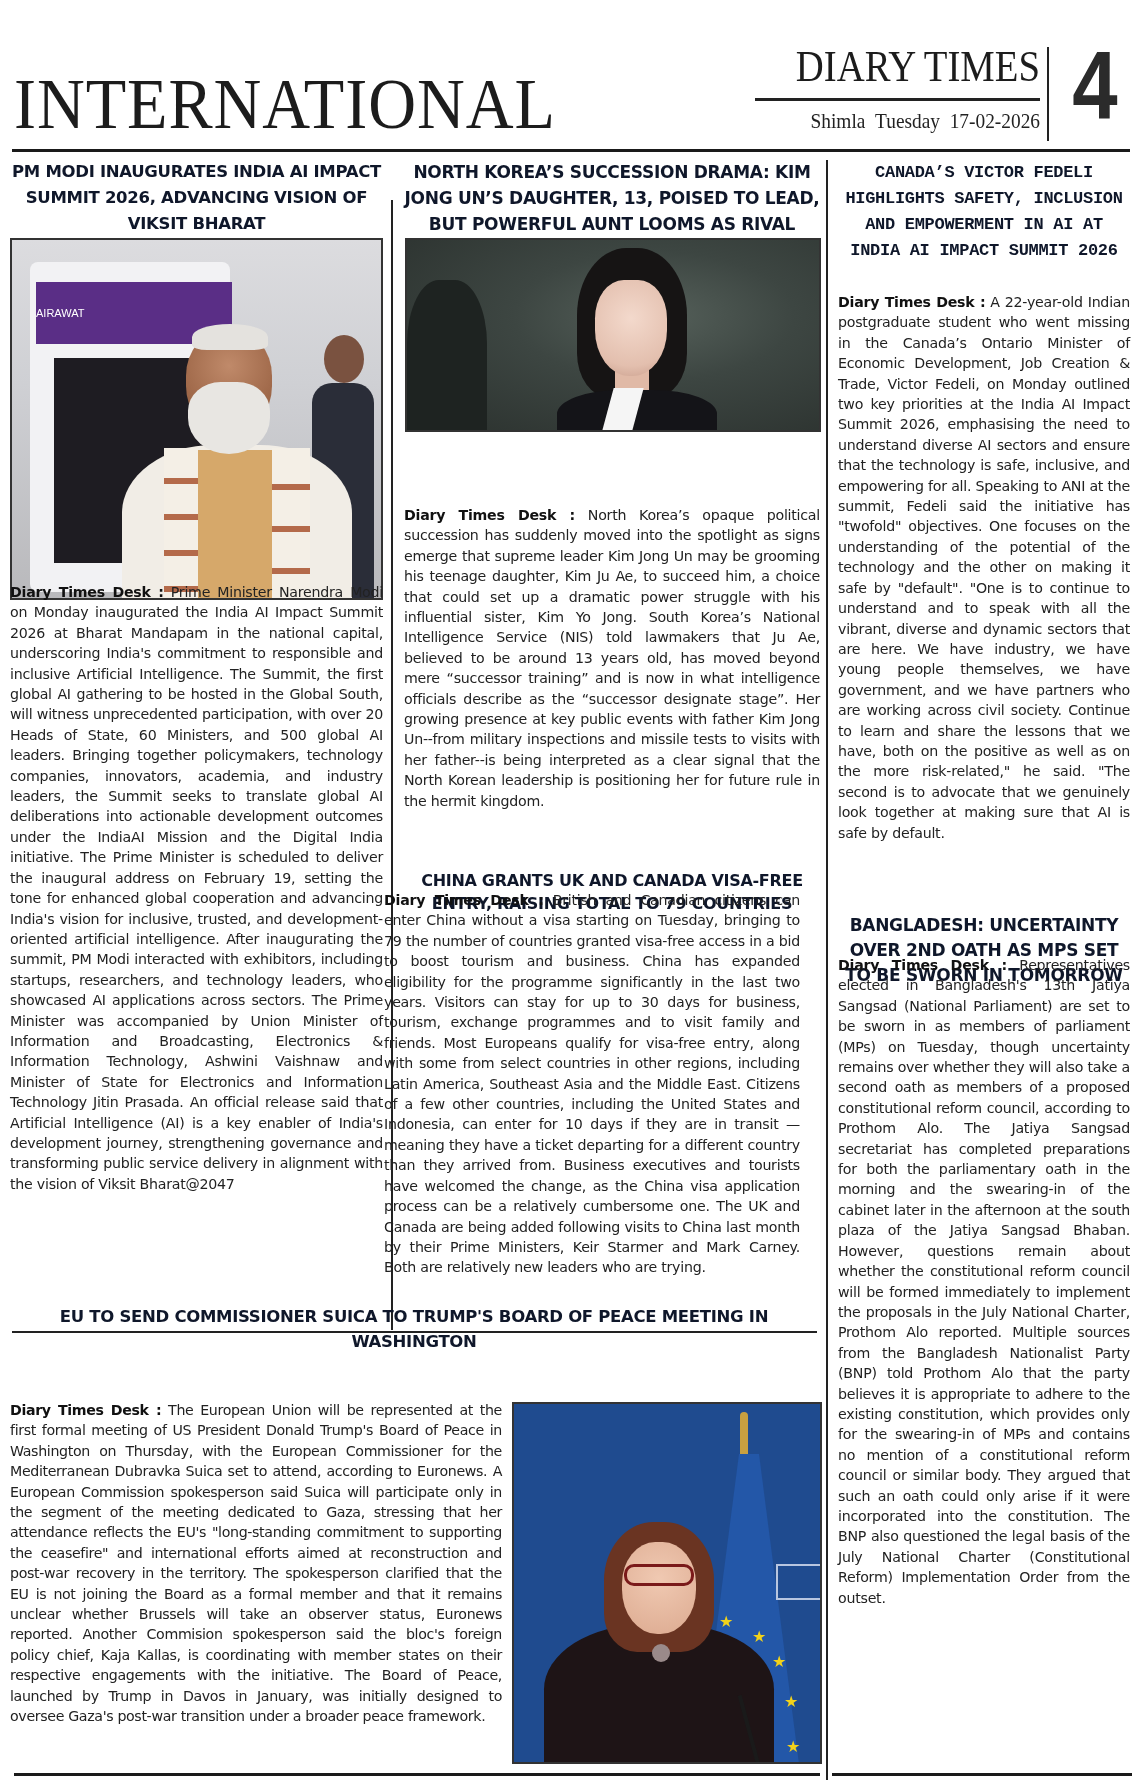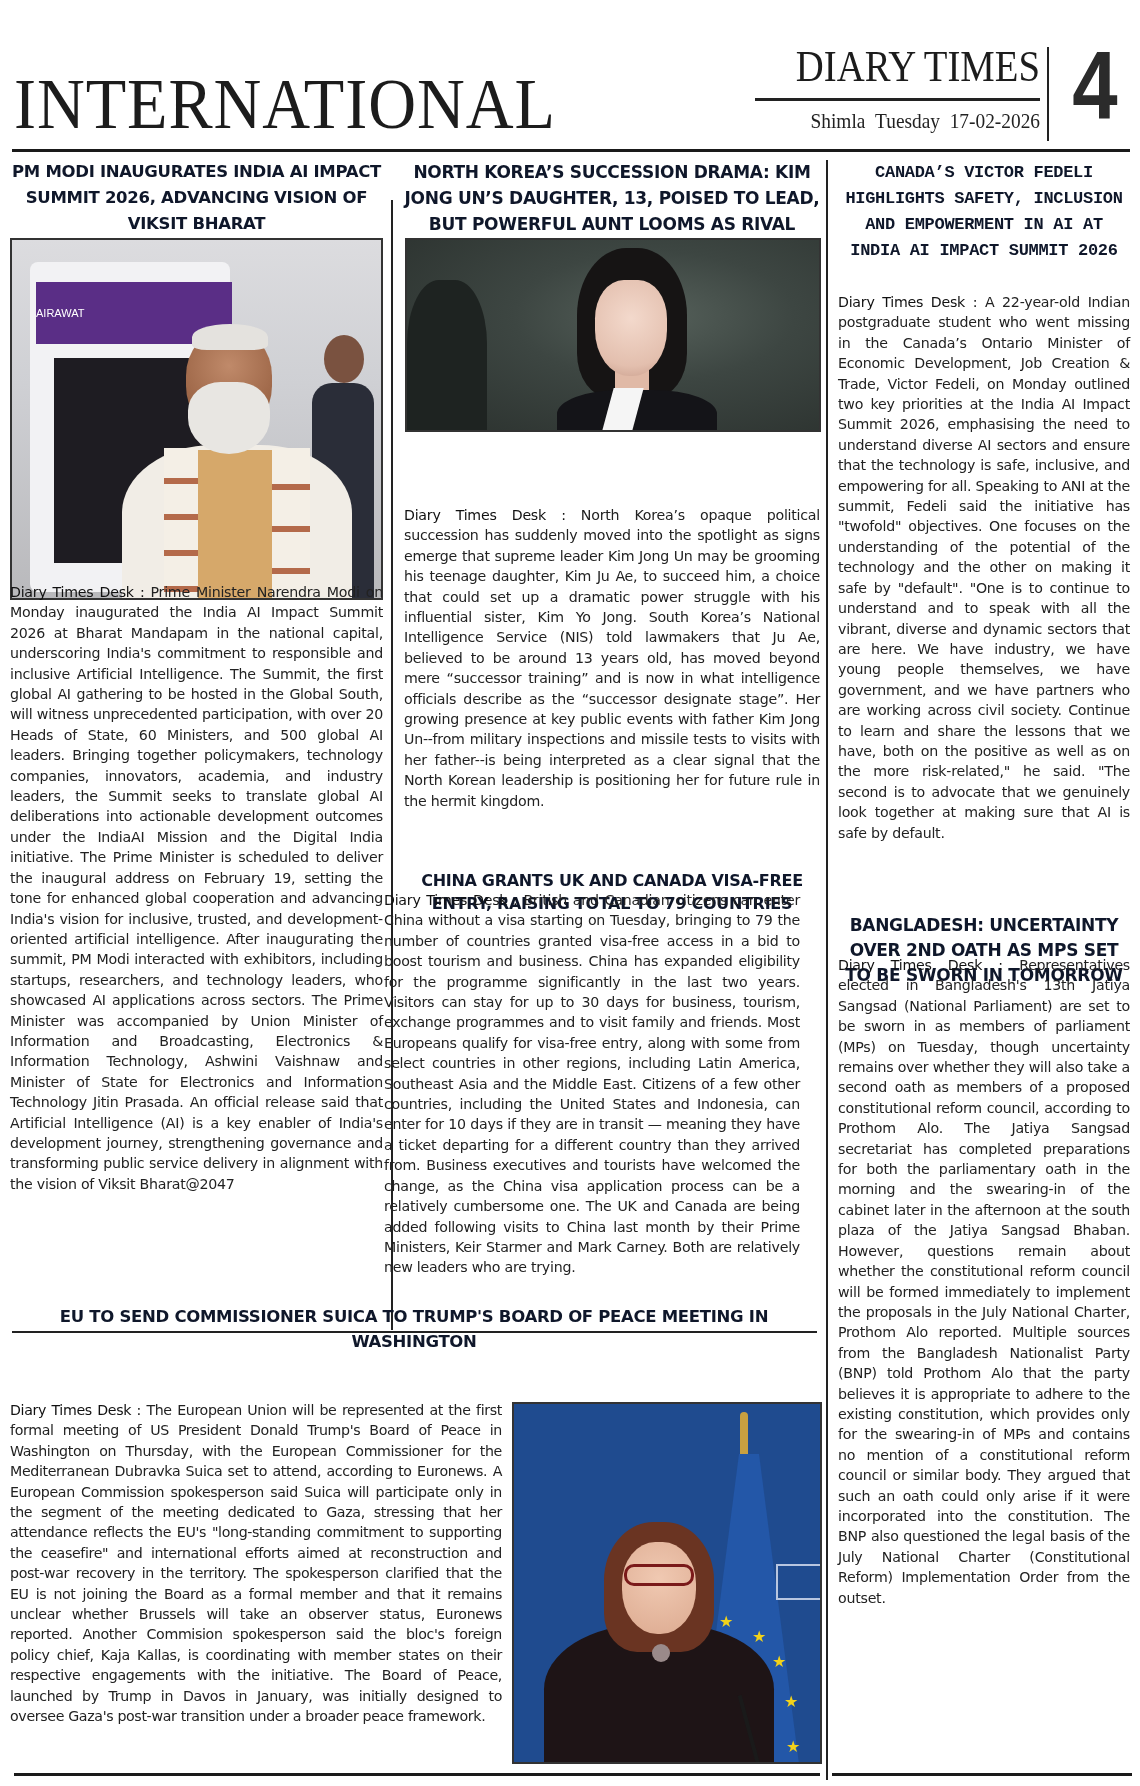--- a/index.html
+++ b/index.html
@@ -12,21 +12,21 @@
   .vrule-mast { left: 1047px; top: 47px; width: 2px; height: 94px; background: #222; }
   .page-num { left: 1050px; top: 38px; width: 90px; text-align: center; font-family: "Liberation Sans", sans-serif; font-weight: 900; font-size: 96px; line-height: 1; color: #2b2b2b; transform: scaleX(0.85); }
   .top-rule { left: 12px; top: 149px; width: 1118px; height: 3px; background: #1a1a1a; }
   .col-rule-1 { left: 391px; top: 200px; width: 2px; height: 1130px; background: #222; }
   .col-rule-2 { left: 826px; top: 160px; width: 2px; height: 1620px; background: #222; }
   .mid-rule { left: 12px; top: 1331px; width: 805px; height: 2px; background: #222; }
   .bottom-rule { left: 14px; top: 1773px; width: 806px; height: 3px; background: #1a1a1a; }
   .bottom-rule-r { left: 832px; top: 1773px; width: 300px; height: 3px; background: #1a1a1a; }
   .headline { font-family: "DejaVu Sans", sans-serif; font-weight: bold; text-align: center; font-size: 17px; line-height: 26px; color: #0f172a; letter-spacing: -0.3px; text-transform: uppercase; }
   .body-text { font-family: "DejaVu Sans", sans-serif; font-size: 14.2px; line-height: 20.4px; text-align: justify; color: #222; letter-spacing: -0.25px; }
-  .desk { font-weight: normal; color: #111; }
+  .desk { font-weight: bold; color: #111; }
   .photo { border: 2px solid #333; box-sizing: border-box; overflow: hidden; }
   
   .photo-modi { left: 10px; top: 238px; width: 373px; height: 362px; background: linear-gradient(180deg, #dcdcdf 0%, #cfd0d4 40%, #b9b9bc 100%); }
   .airawat-board { position: absolute; left: 18px; top: 22px; width: 200px; height: 330px; background: #f2f2f4; border-radius: 8px; }
   .airawat-banner { position: absolute; left: 24px; top: 42px; width: 196px; height: 62px; background: #5a2e86; color: #fff; font-size: 11px; line-height: 62px; font-family: "Liberation Sans", sans-serif; }
   .airawat-screen { position: absolute; left: 42px; top: 118px; width: 170px; height: 205px; background: #1e1c22; }
   .modi-figure { position: absolute; left: 110px; top: 90px; width: 230px; height: 275px; }
   .modi-head { position: absolute; left: 64px; top: 0; width: 86px; height: 102px; border-radius: 45% 45% 45% 45%; background: radial-gradient(circle at 50% 35%, #c08a6a 0%, #a0694a 60%, #8a5a3c 100%); }
   .modi-beard { position: absolute; left: 66px; top: 52px; width: 82px; height: 72px; border-radius: 40% 40% 50% 50%; background: #e8e6e2; }
   .modi-hair { position: absolute; left: 70px; top: -6px; width: 76px; height: 26px; border-radius: 50% 50% 20% 20%; background: #e4e2de; }

